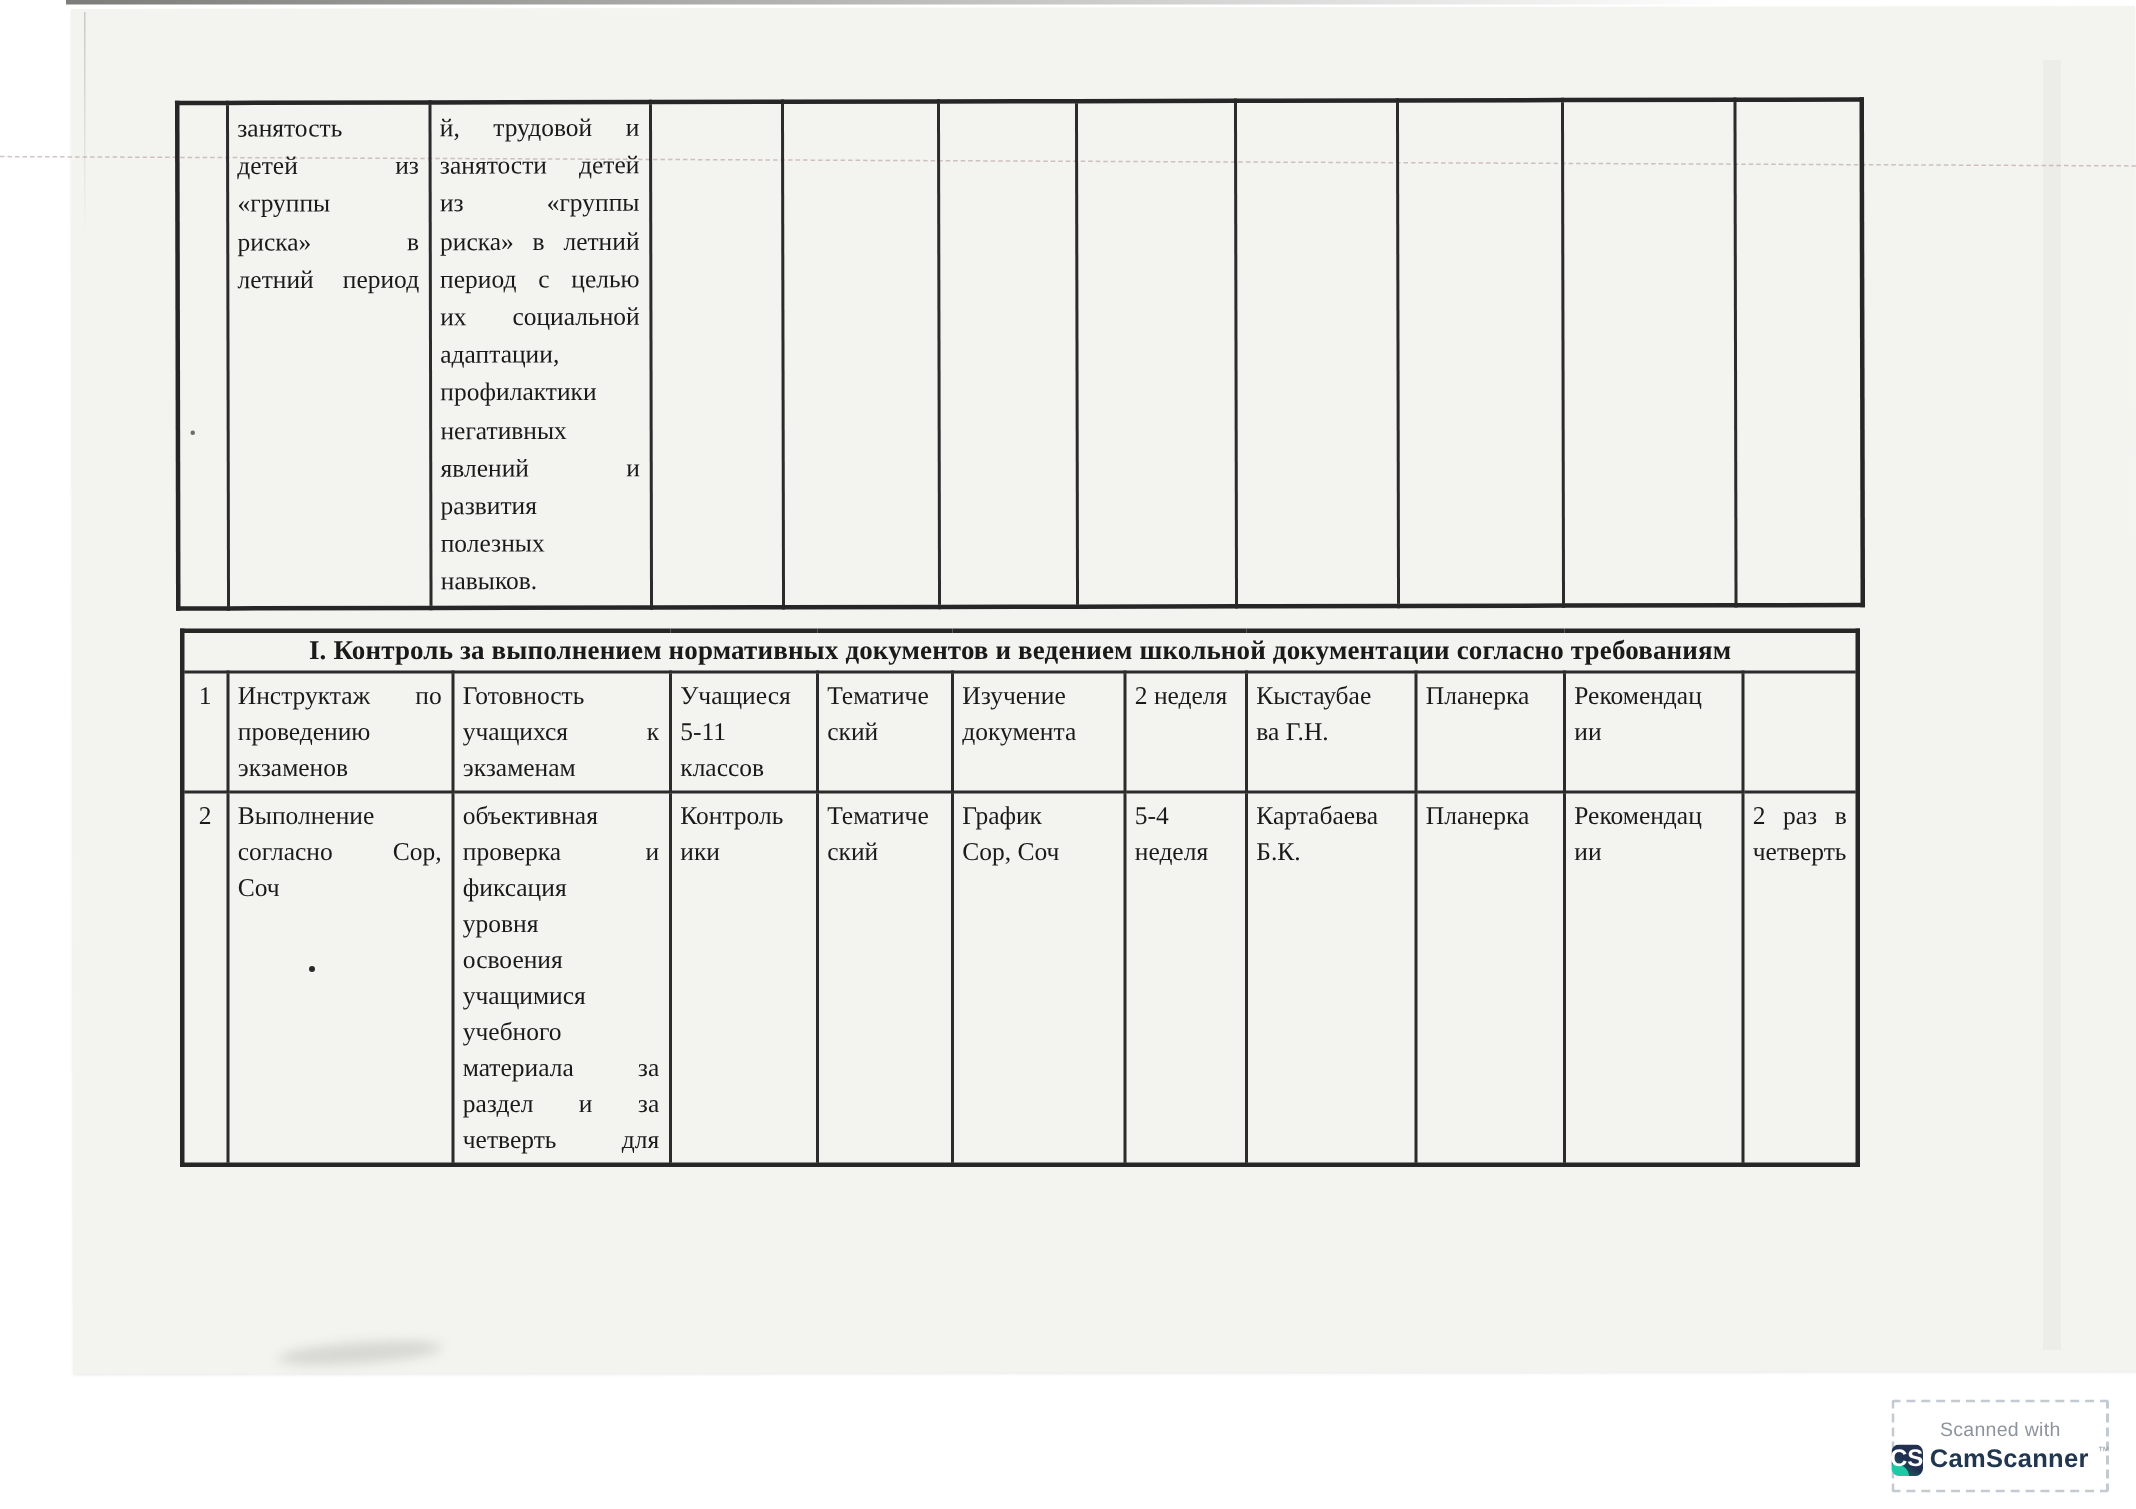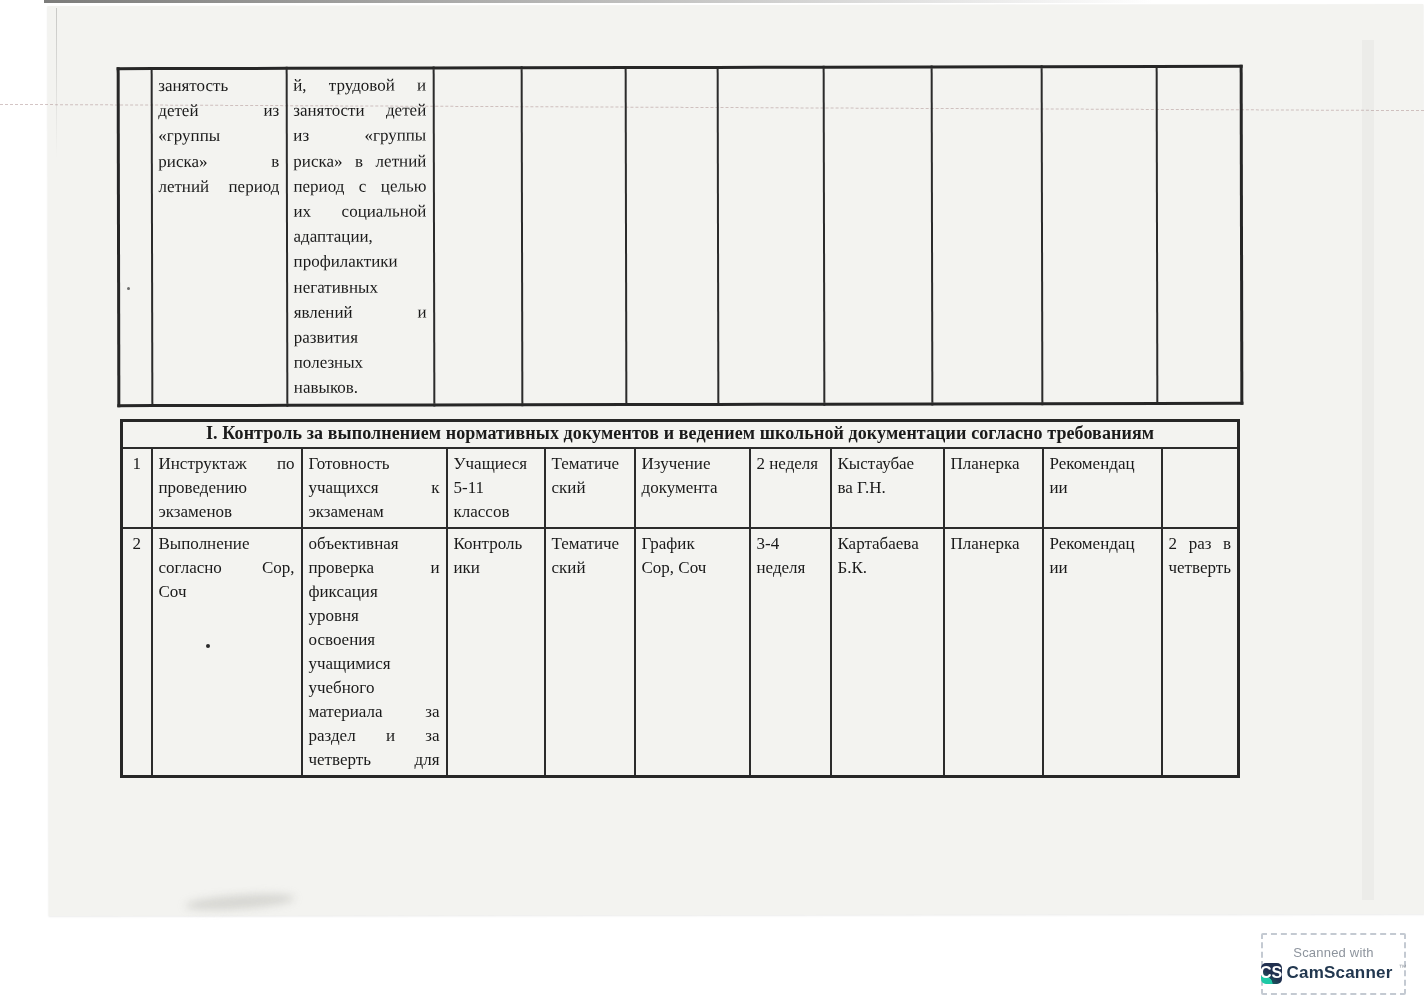--- a/index.html
+++ b/index.html
@@ -214,21 +214,21 @@
 учебного
 материала за
 раздел и за
 четверть для</td>
       <td>Контроль
 ики</td>
       <td>Тематиче
 ский</td>
       <td>График
 Сор, Соч</td>
-      <td>3-4
+      <td>5-4
 неделя</td>
       <td>Картабаева
 Б.К.</td>
       <td>Планерка</td>
       <td>Рекомендац
 ии</td>
       <td class="j">2 раз в
 четверть</td>
     </tr>
   </tbody>

